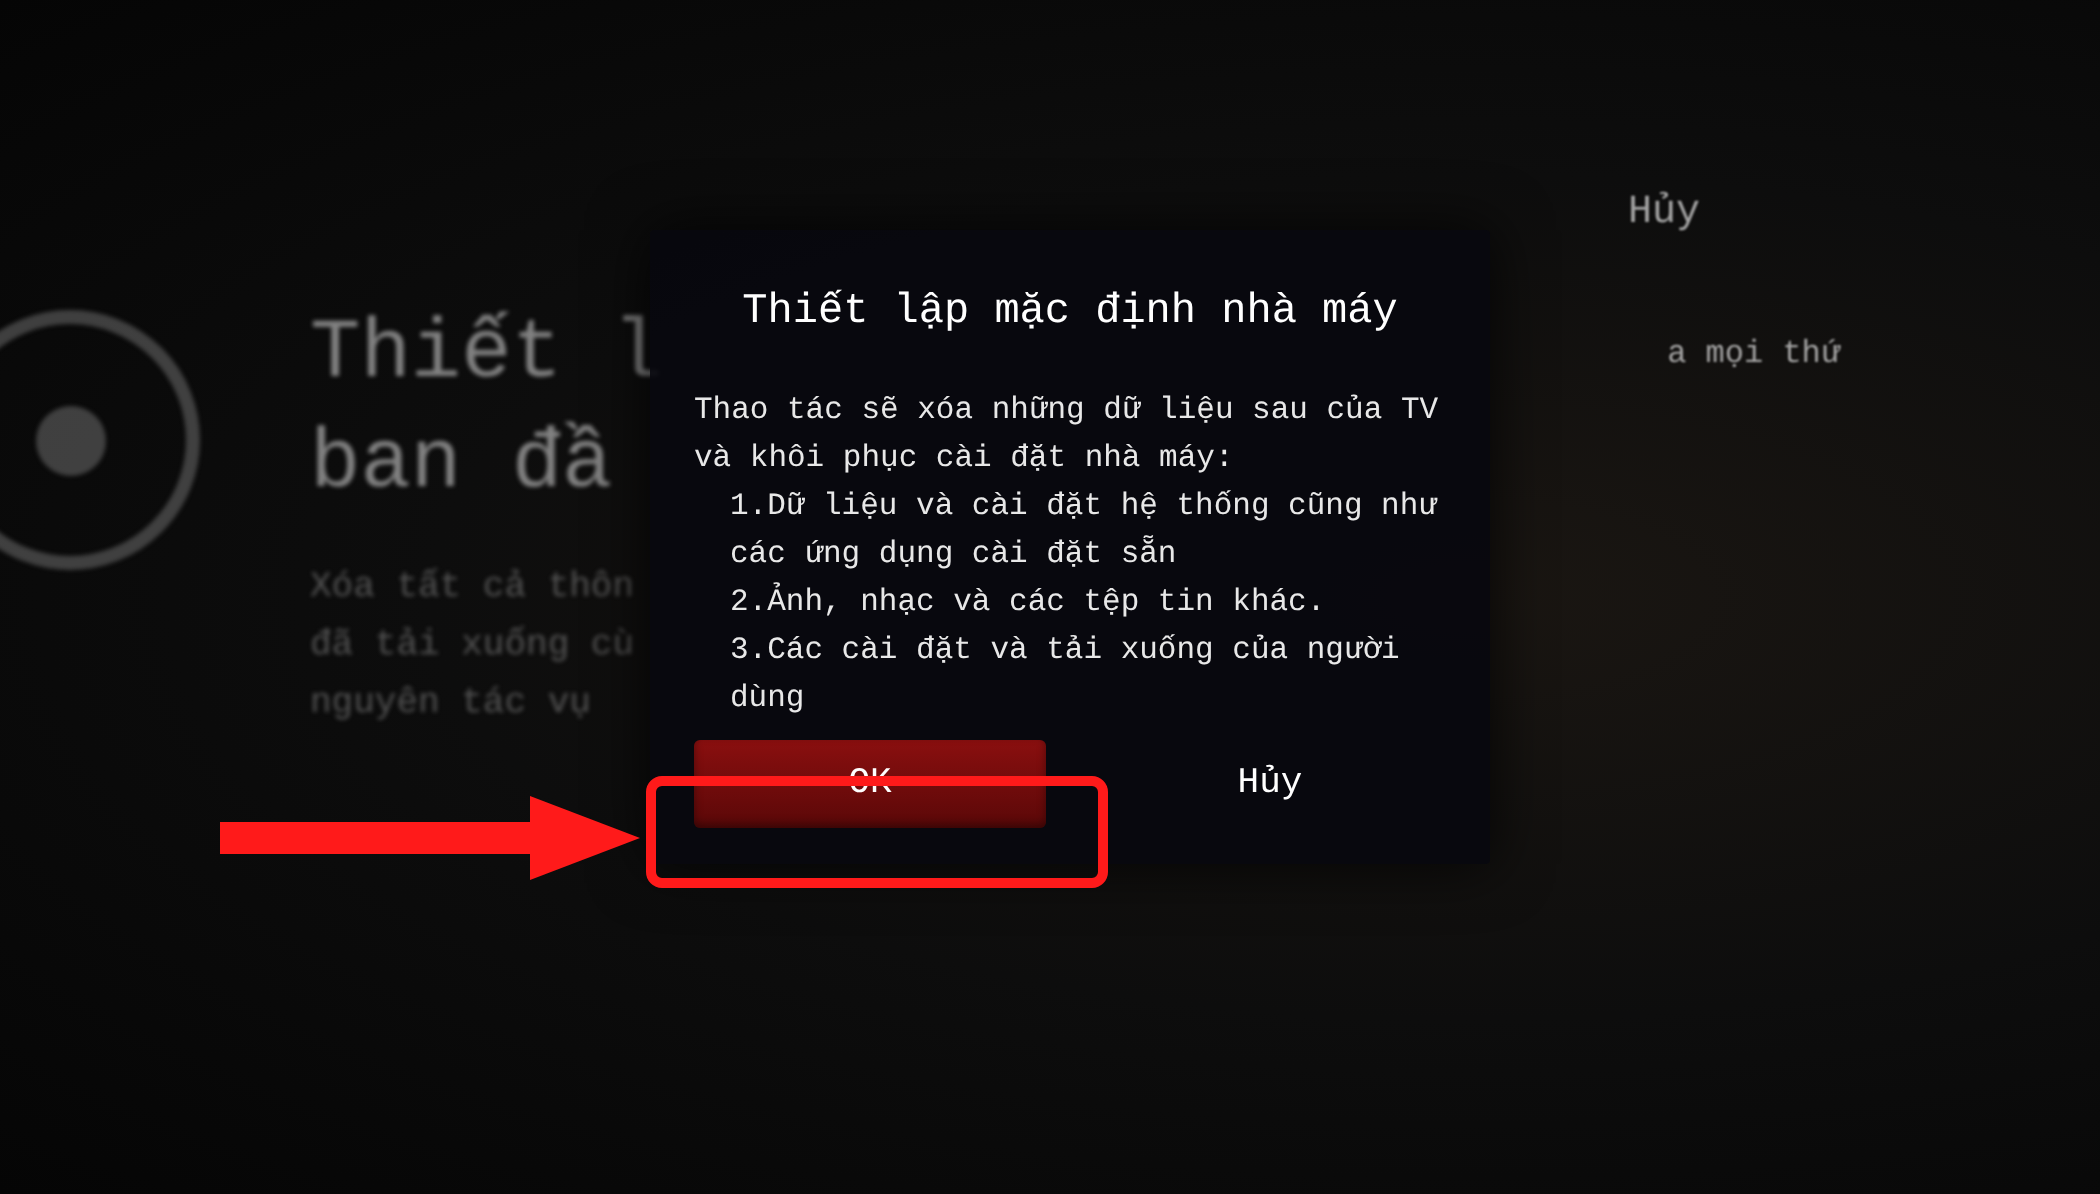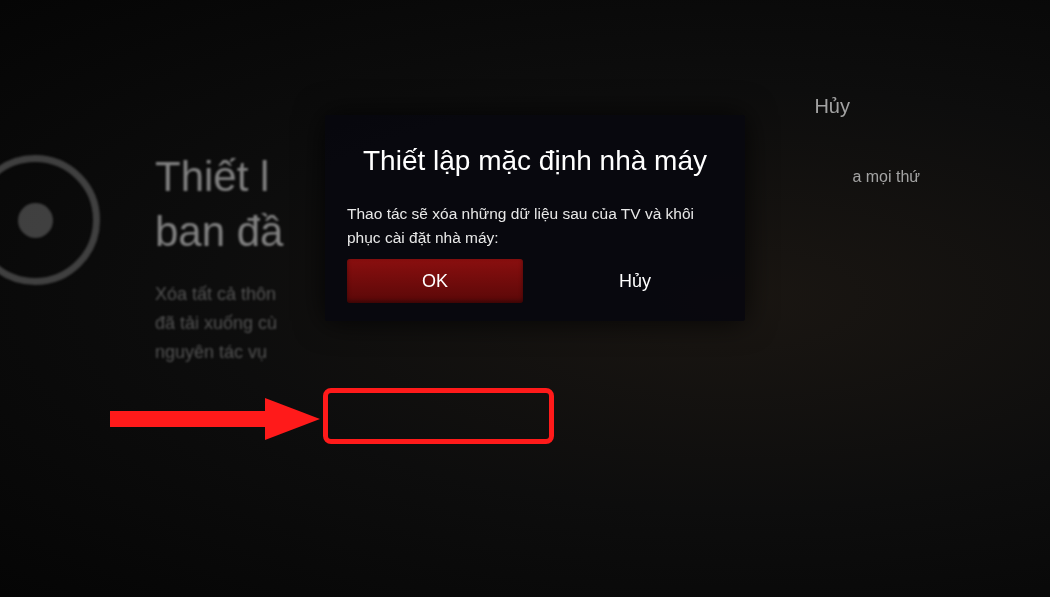--- a/index.html
+++ b/index.html
@@ -9,20 +9,21 @@
       background: #0a0a0a;
       font-family: Arial, sans-serif;
       overflow: hidden;
       position: relative;
     }
     .bg-container {
       width: 100%;
       height: 100%;
       position: relative;
       background: radial-gradient(ellipse at 70% 50%, #1a1612 0%, #0d0d0d 50%, #050505 100%);
+      font-family: Liberation Mono, monospace;
     }
     .bg-icon {
       position: absolute;
       left: -30px;
       top: 155px;
       width: 130px;
       height: 130px;
       border: 7px solid rgba(100,100,100,0.6);
       border-radius: 50%;
       display: flex;
@@ -76,21 +77,21 @@
       left: 325px;
       top: 115px;
       width: 420px;
       background: rgba(8,8,14,0.92);
       border-radius: 2px;
       padding: 30px 22px 18px 22px;
       box-shadow: 0 0 30px rgba(0,0,0,0.8);
     }
     .dialog-title {
       color: #fff;
-      font-size: 28px;
+      font-size: 21px;
       text-align: center;
       margin-bottom: 25px;
     }
     .dialog-body {
       color: #e8e8e8;
       font-size: 15.5px;
       line-height: 1.55;
       margin-bottom: 9px;
     }
     .dialog-list {
@@ -159,20 +160,25 @@
     <span>nguyên tác vụ</span>
   </div>
 
   <div class="bg-right-cancel">Hủy</div>
   <div class="bg-right-text">a mọi thứ</div>
 
   <div class="dialog">
     <div class="dialog-title">Thiết lập mặc định nhà máy</div>
     <div class="dialog-body">
       <span>Thao tác sẽ xóa những dữ liệu sau của TV và khôi phục cài đặt nhà máy:</span>
+      <div class="dialog-list">
+        <div>1.Dữ liệu và cài đặt hệ thống cũng như các ứng dụng cài đặt sẵn</div>
+        <div>2.Ảnh, nhạc và các tệp tin khác.</div>
+        <div>3.Các cài đặt và tải xuống của người dùng</div>
+      </div>
     </div>
     <div class="dialog-buttons">
       <div class="btn btn-ok">OK</div>
       <div class="btn btn-cancel">Hủy</div>
     </div>
   </div>
 
   <div class="highlight-box"></div>
 
   <div class="arrow">

